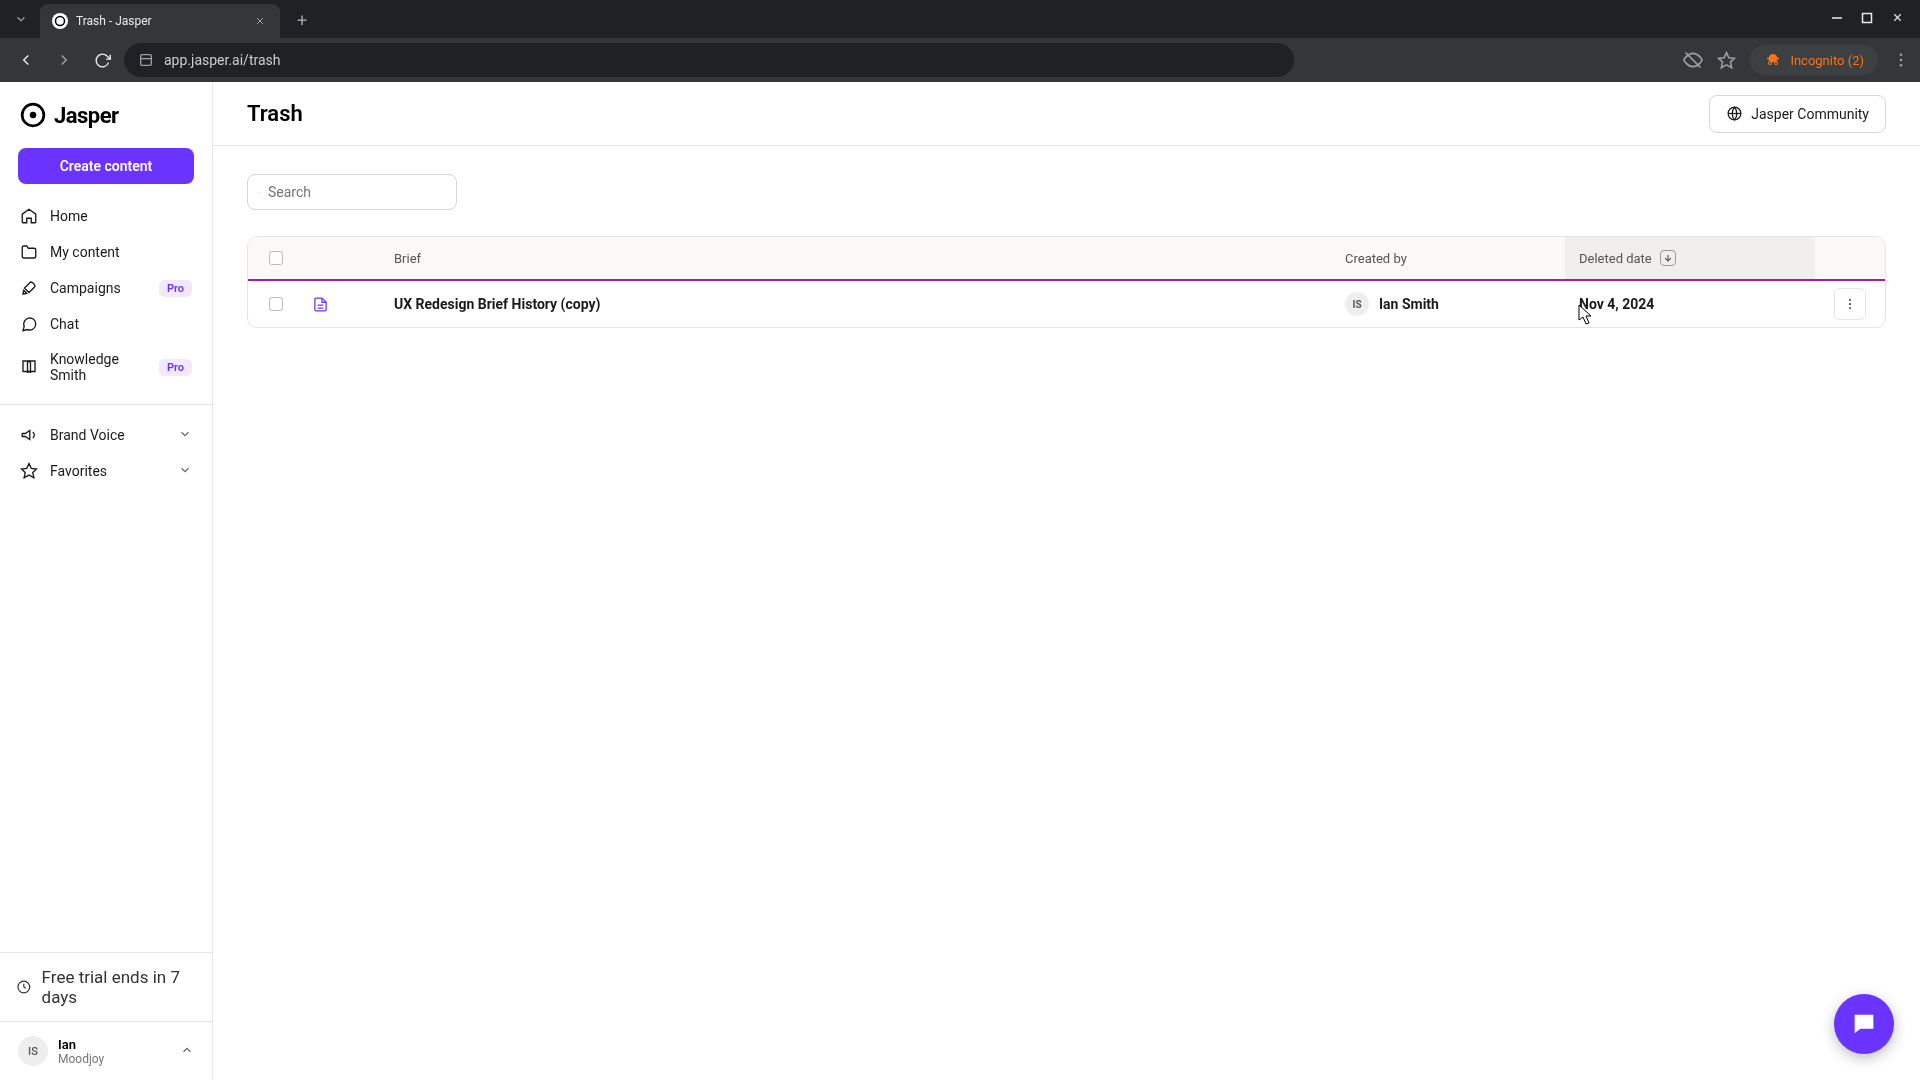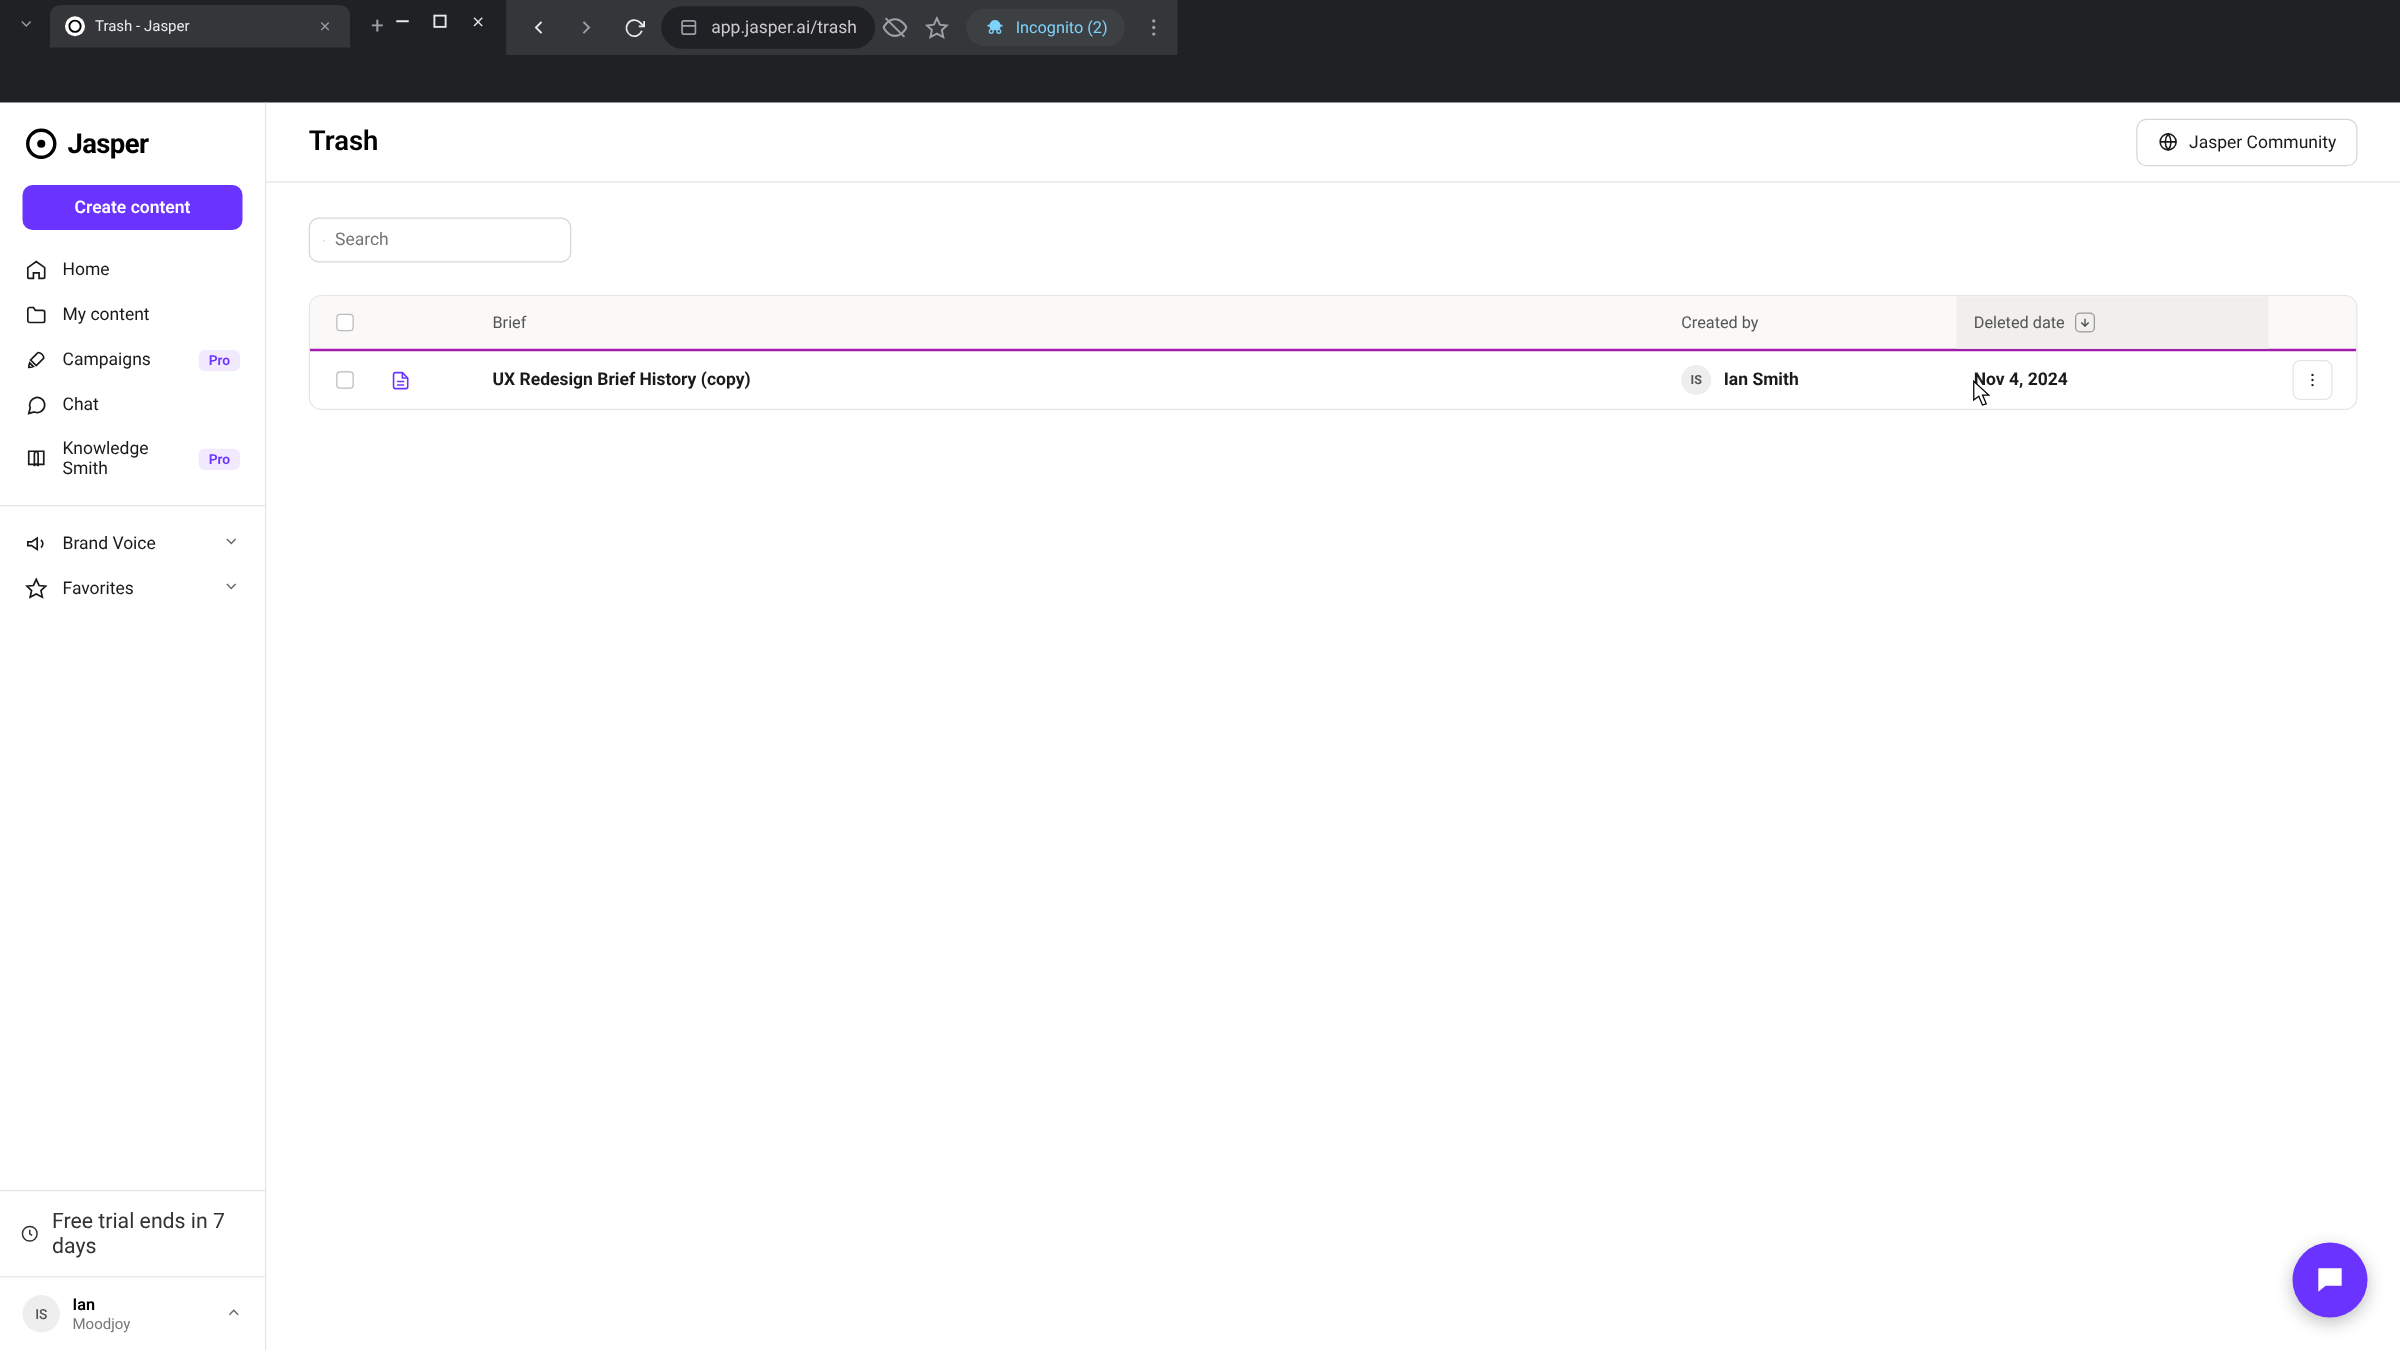--- a/index.html
+++ b/index.html
@@ -1,38 +1,38 @@
 <!DOCTYPE html>
 <html><head>
 <meta charset="utf-8">
 <style>
 * { margin: 0; padding: 0; box-sizing: border-box; font-family: -apple-system, BlinkMacSystemFont, "Segoe UI", Roboto, sans-serif; }
 html, body { width: 1920px; height: 1080px; overflow: hidden; background: #202124; }
 
 
-.browser-chrome { height: 82px; background: #202124; display: flex; flex-direction: row; }
+.browser-chrome { height: 82px; background: #202124; display: flex; flex-direction: column; }
 .tab-bar { height: 38px; display: flex; align-items: flex-end; padding-left: 6px; }
 .tab-dropdown { width: 30px; height: 30px; border-radius: 6px; display: flex; align-items: center; justify-content: center; color: #9aa0a6; margin-right: 4px; margin-bottom: 4px; cursor: pointer; }
 .tab { height: 34px; background: #35363a; border-radius: 8px 8px 0 0; display: flex; align-items: center; padding: 0 12px; gap: 8px; min-width: 240px; position: relative; }
 .tab-favicon { width: 16px; height: 16px; background: #fff; border-radius: 50%; display: flex; align-items: center; justify-content: center; font-size: 10px; font-weight: 700; color: #000; }
 .tab-title { color: #e8eaed; font-size: 12px; flex: 1; }
 .tab-close { width: 16px; height: 16px; display: flex; align-items: center; justify-content: center; color: #9aa0a6; cursor: pointer; }
 .new-tab { width: 28px; height: 28px; display: flex; align-items: center; justify-content: center; color: #9aa0a6; margin-left: 8px; margin-bottom: 4px; cursor: pointer; font-size: 18px; }
 .window-controls { margin-left: auto; display: flex; gap: 18px; padding-right: 16px; color: #e8eaed; align-items: center; height: 38px; }
 .window-controls span { cursor: pointer; font-size: 13px; }
 
 .addr-bar { height: 44px; background: #35363a; display: flex; align-items: center; padding: 0 10px; gap: 6px; }
 .nav-btn { width: 32px; height: 32px; border-radius: 50%; display: flex; align-items: center; justify-content: center; color: #9aa0a6; cursor: pointer; }
 .nav-btn.active { color: #e8eaed; }
 .url-box { flex: 1; height: 34px; background: #202124; border-radius: 17px; display: flex; align-items: center; padding: 0 14px; gap: 10px; max-width: 1170px; }
 .site-info { color: #9aa0a6; display: flex; align-items: center; }
 .url-text { color: #ccc; font-size: 14px; }
 .addr-right { display: flex; align-items: center; gap: 14px; margin-left: auto; }
 .addr-icon { color: #9aa0a6; cursor: pointer; display: flex; }
-.incognito-pill { background: #3c4043; border-radius: 16px; padding: 6px 14px; display: flex; align-items: center; gap: 8px; color: #7dd3fc; font-size: 13px; }
+.incognito-pill { background: #3c4043; border-radius: 16px; padding: 6px 14px; display: flex; align-items: center; gap: 8px; color: #f97316; font-size: 13px; }
 
 
 .app { height: 998px; background: #fff; display: flex; }
 .sidebar { width: 213px; border-right: 1px solid #e5e5e5; display: flex; flex-direction: column; }
 .logo-row { padding: 20px 20px 14px; display: flex; align-items: center; gap: 8px; }
 .logo-mark { width: 26px; height: 26px; }
 .logo-text { font-size: 22px; font-weight: 700; letter-spacing: -0.5px; }
 .create-btn { margin: 6px 18px 14px; height: 36px; background: #6b33ff; color: #fff; border: none; border-radius: 8px; font-size: 14px; font-weight: 600; cursor: pointer; }
 .nav-list { padding: 0 10px; }
 .nav-item { display: flex; align-items: center; gap: 12px; padding: 9px 10px; border-radius: 8px; cursor: pointer; color: #1a1a1a; font-size: 14px; }

